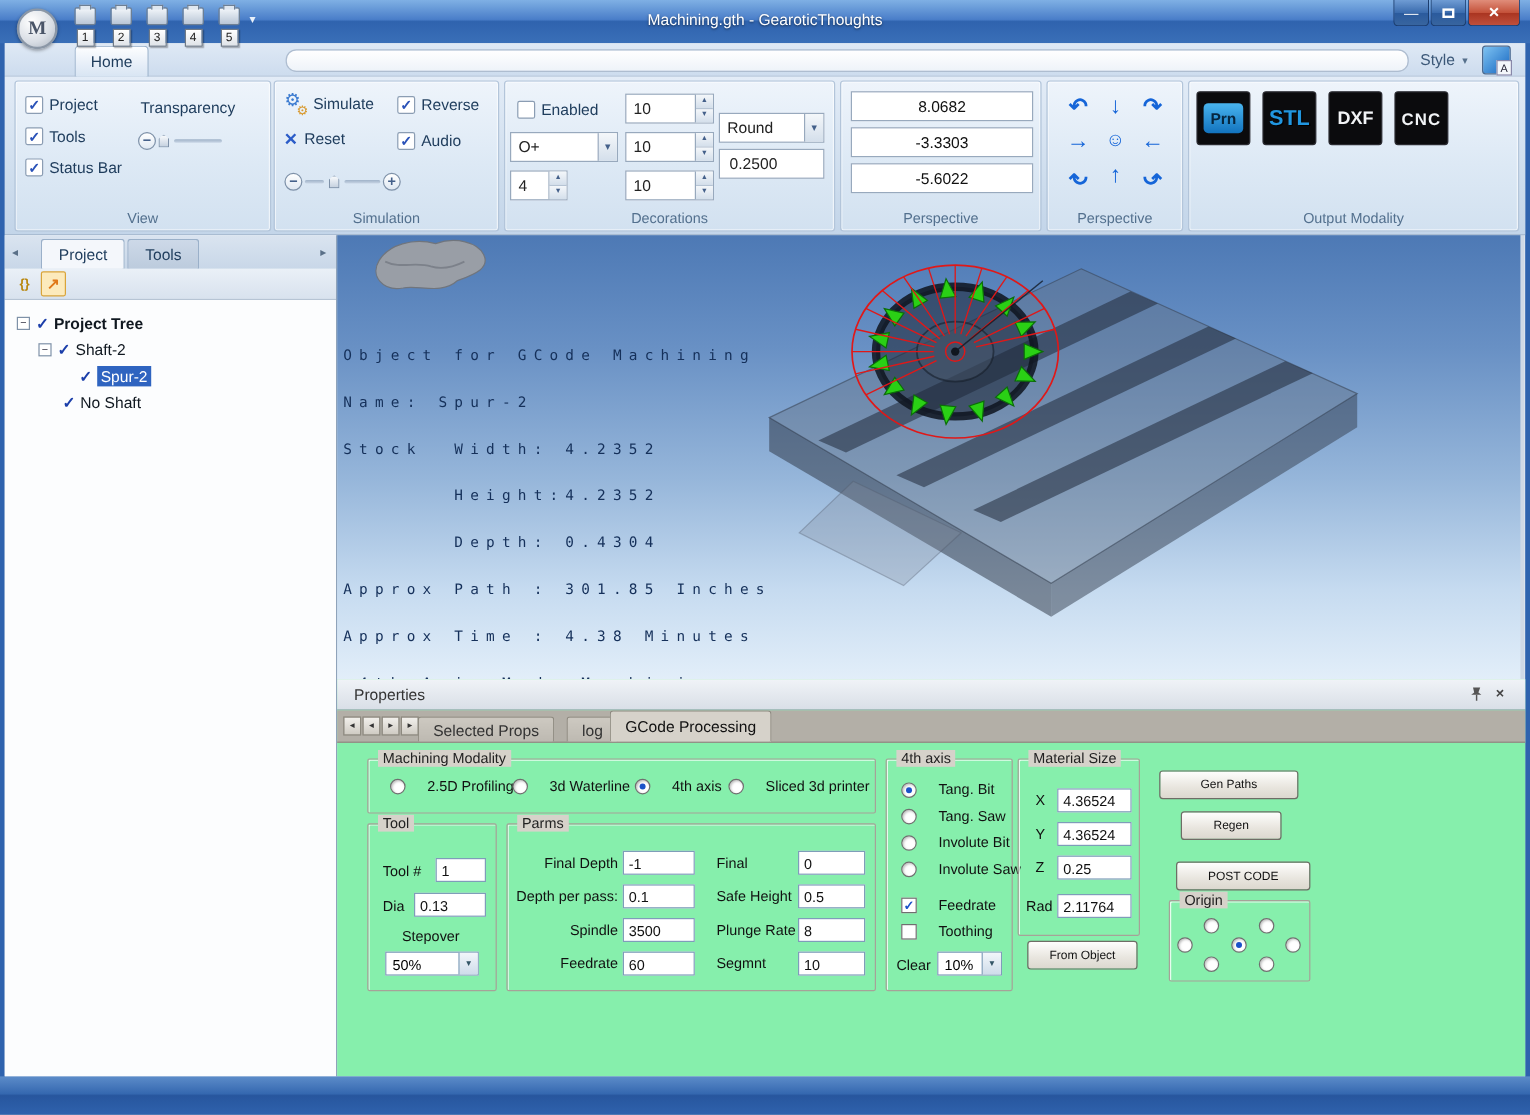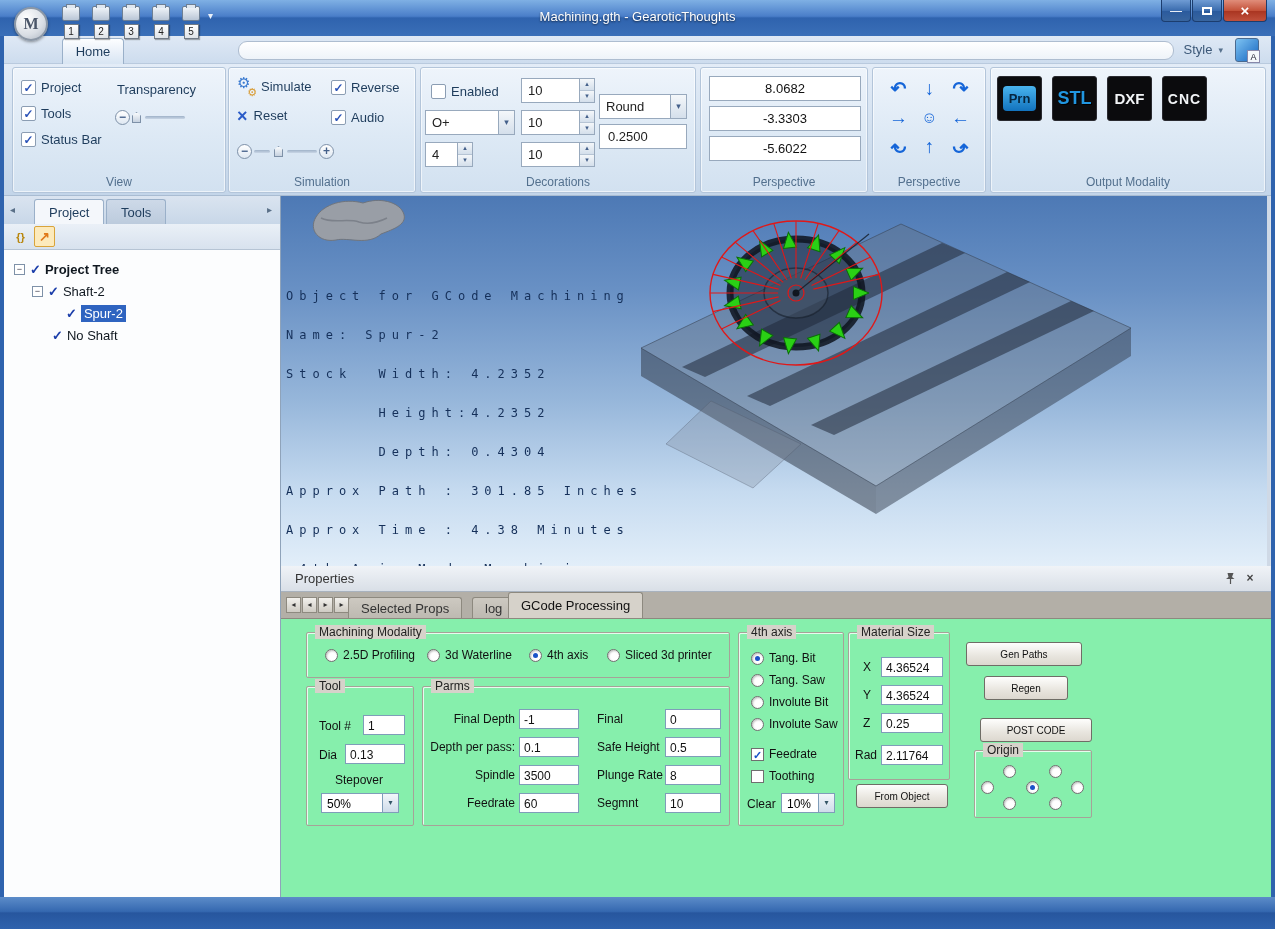--- a/index.html
+++ b/index.html
@@ -146,21 +146,21 @@
         border-radius:3px 3px 0 0;color:#333;display:flex;align-items:center;z-index:1}
   .ptab.active{height:26px;background:#d6d2ca;font-weight:normal;color:#111;z-index:2}
   .gbox{position:absolute;border:1px solid #a6a298;border-radius:2px;
         box-shadow:inset 1px 1px 0 rgba(255,255,255,.8)}
   .gbox-label{position:absolute;top:-8px;left:8px;background:#d6d2ca;padding:0 4px;font-size:12px;color:#222;
               white-space:nowrap}
   .radio{width:13px;height:13px;border-radius:50%;background:#fff;border:1px solid #6f6f6f;
          box-shadow:inset 1px 1px 2px rgba(0,0,0,.25);flex:none;position:relative}
   .radio.sel::after{content:"";position:absolute;left:3px;top:3px;width:5px;height:5px;border-radius:50%;
                     background:#1a52c8}
-  .ritem{position:absolute;display:flex;align-items:center;gap:5px;font-size:12px;color:#111;white-space:nowrap}
+  .ritem{position:absolute;display:flex;align-items:center;gap:18px;font-size:12px;color:#111;white-space:nowrap}
   .pcheckbox{width:13px;height:13px;background:#fff;border:1px solid #6f6f6f;font-size:11px;line-height:12px;
              text-align:center;color:#1a52c8;font-weight:bold;flex:none}
   .field{position:absolute;height:20px;background:#fff;border:1px solid #7f9db9;font-size:12px;color:#111;
          padding:3px 4px 0;white-space:nowrap;overflow:hidden}
   .flabel{position:absolute;font-size:12px;color:#111;white-space:nowrap}
   .flabel.r{text-align:right}
   .pcombo{position:absolute;height:20px;background:#fff;border:1px solid #7f9db9;display:flex}
   .pcombo .v{flex:1;font-size:12px;padding:3px 0 0 5px}
   .pcombo .b{width:16px;background:linear-gradient(#f2f6fa,#cfdcea);border-left:1px solid #7f9db9;
              font-size:8px;line-height:18px;text-align:center;color:#356}

